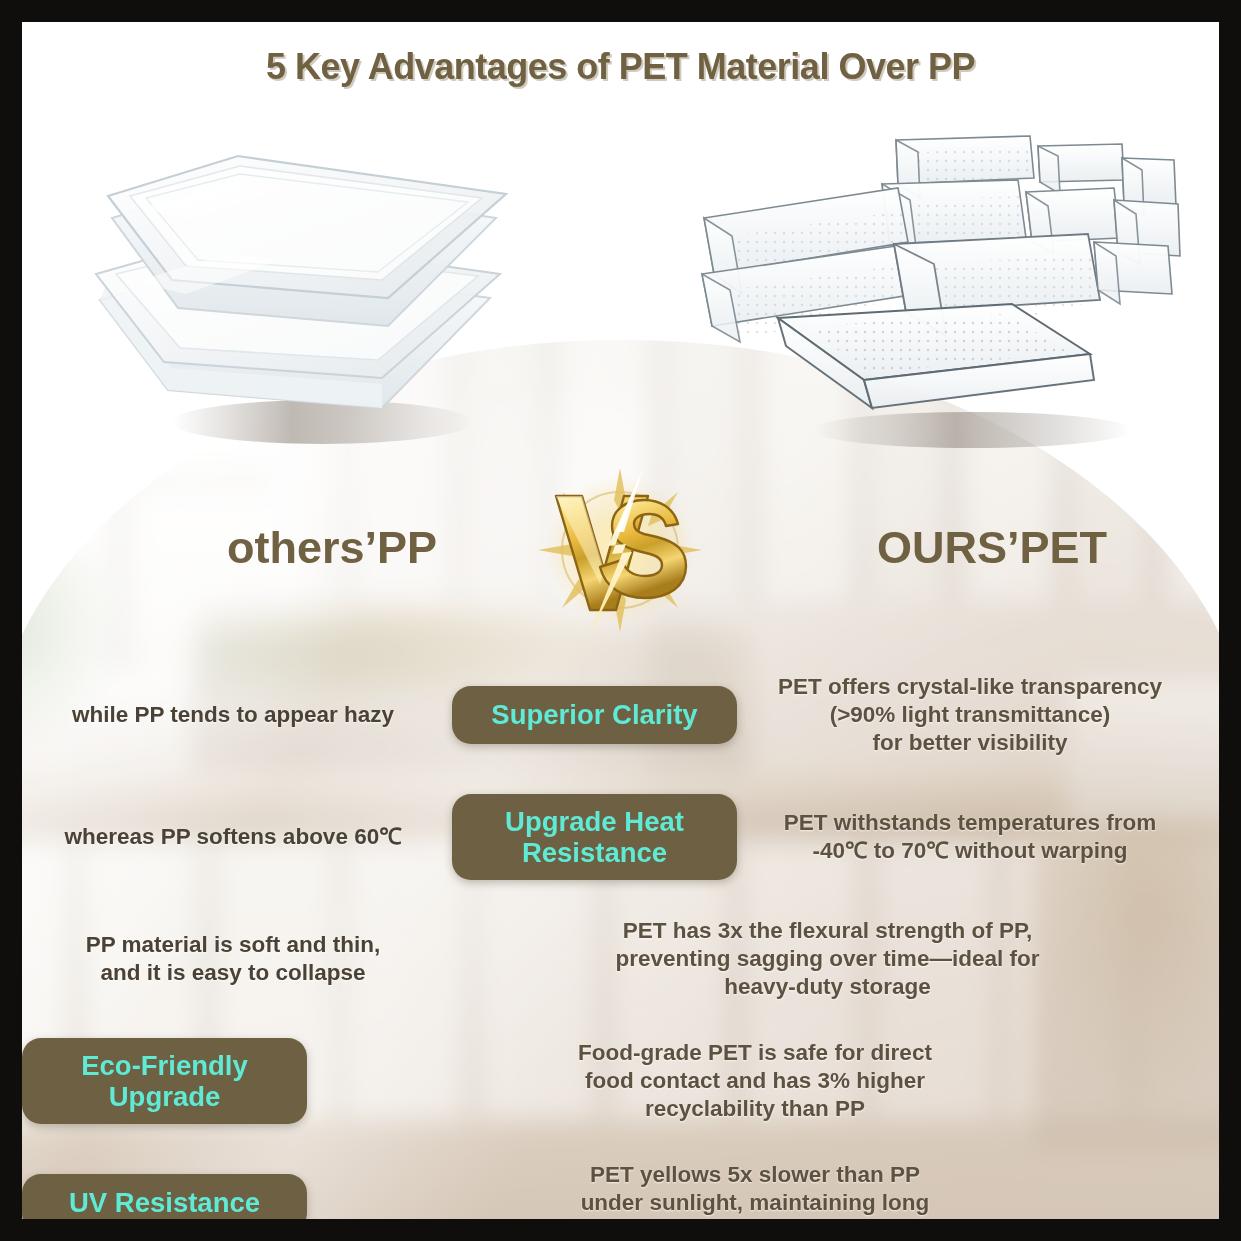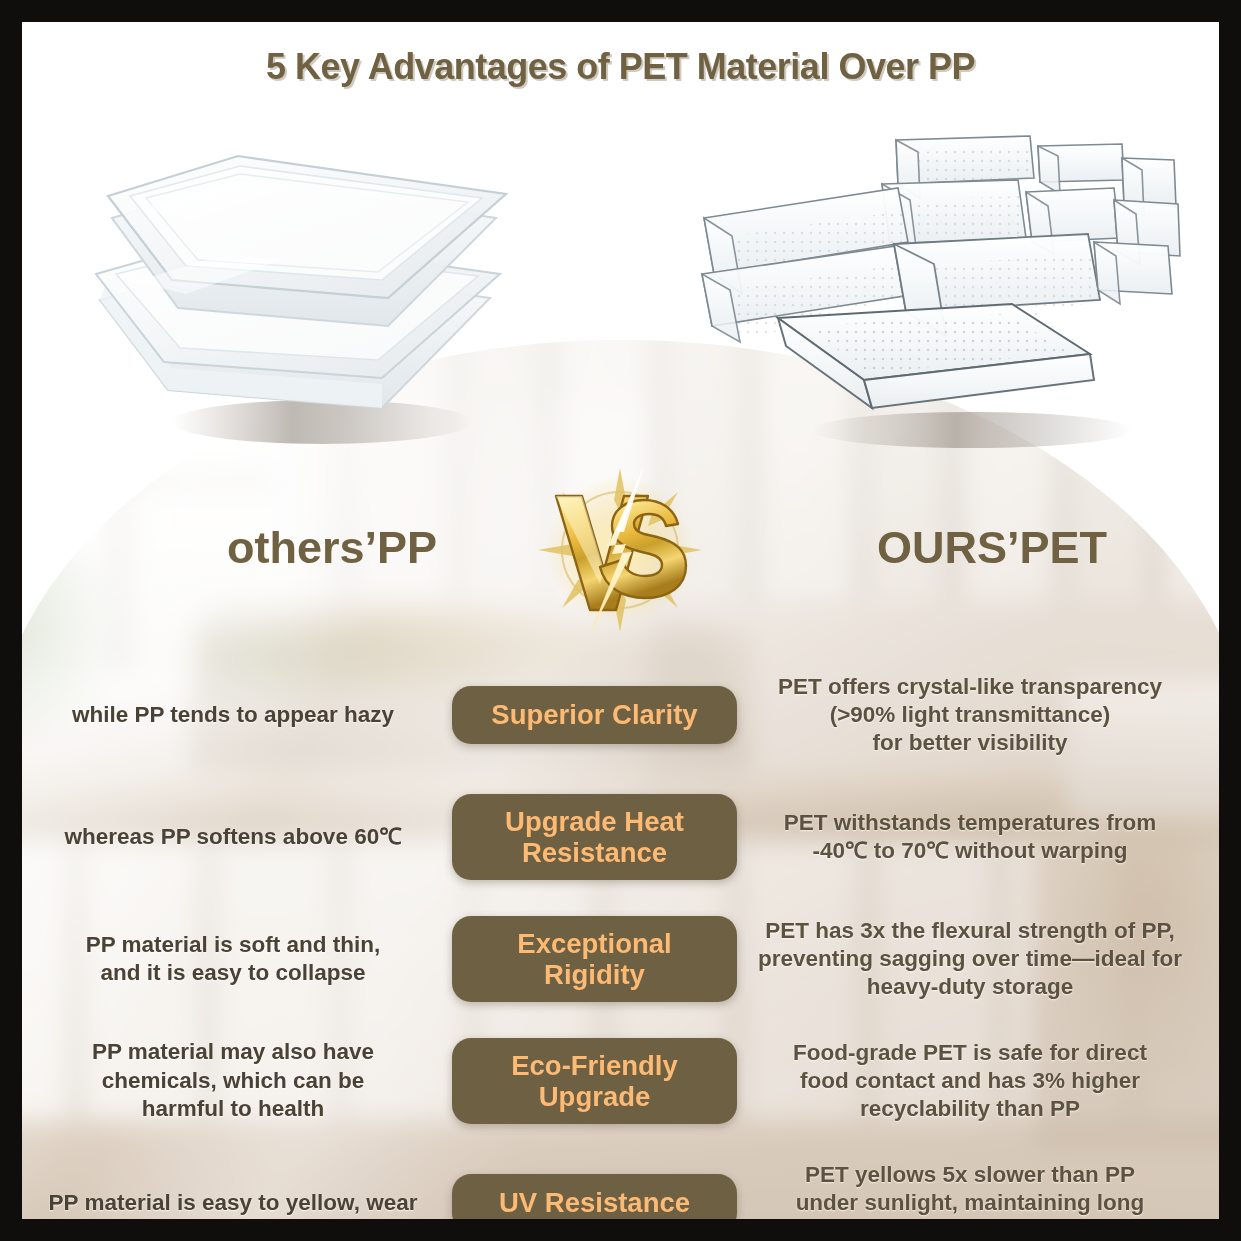--- a/index.html
+++ b/index.html
@@ -204,21 +204,21 @@
     font-weight: 600;
     line-height: 1.26;
     color: #4b4236;
     text-shadow: 0 1px 2px rgba(255,255,255,.75);
   }
   .pill {
     width: 285px;
     min-height: 58px;
     border-radius: 19px;
     background: #6e6043;
-    color: #fdba74;
+    color: #5eead4;
     font-size: 27.5px;
     font-weight: 700;
     line-height: 1.14;
     display: flex;
     align-items: center;
     justify-content: center;
     text-align: center;
     padding: 12px 10px;
     box-shadow: 0 3px 8px rgba(70,58,36,.30);
     white-space: pre-line;
@@ -439,40 +439,34 @@
         <div class="cell-left multi">whereas PP softens above 60℃</div>
         <div class="pill">Upgrade Heat
 Resistance</div>
         <div class="cell-right">PET withstands temperatures from
 -40℃ to 70℃ without warping</div>
       </div>
 
       <div class="row">
         <div class="cell-left multi">PP material is soft and thin,
 and it is easy to collapse</div>
-        <div class="pill">Exceptional
-Rigidity</div>
         <div class="cell-right">PET has 3x the flexural strength of PP,
 preventing sagging over time—ideal for
 heavy-duty storage</div>
       </div>
 
       <div class="row">
-        <div class="cell-left multi">PP material may also have
-chemicals, which can be
-harmful to health</div>
         <div class="pill">Eco-Friendly
 Upgrade</div>
         <div class="cell-right">Food-grade PET is safe for direct
 food contact and has 3% higher
 recyclability than PP</div>
       </div>
 
       <div class="row">
-        <div class="cell-left multi">PP material is easy to yellow, wear</div>
         <div class="pill">UV Resistance</div>
         <div class="cell-right">PET yellows 5x slower than PP
 under sunlight, maintaining long
 -lasting transparency</div>
       </div>
 
     </div>
   </div>
 </div>
 

